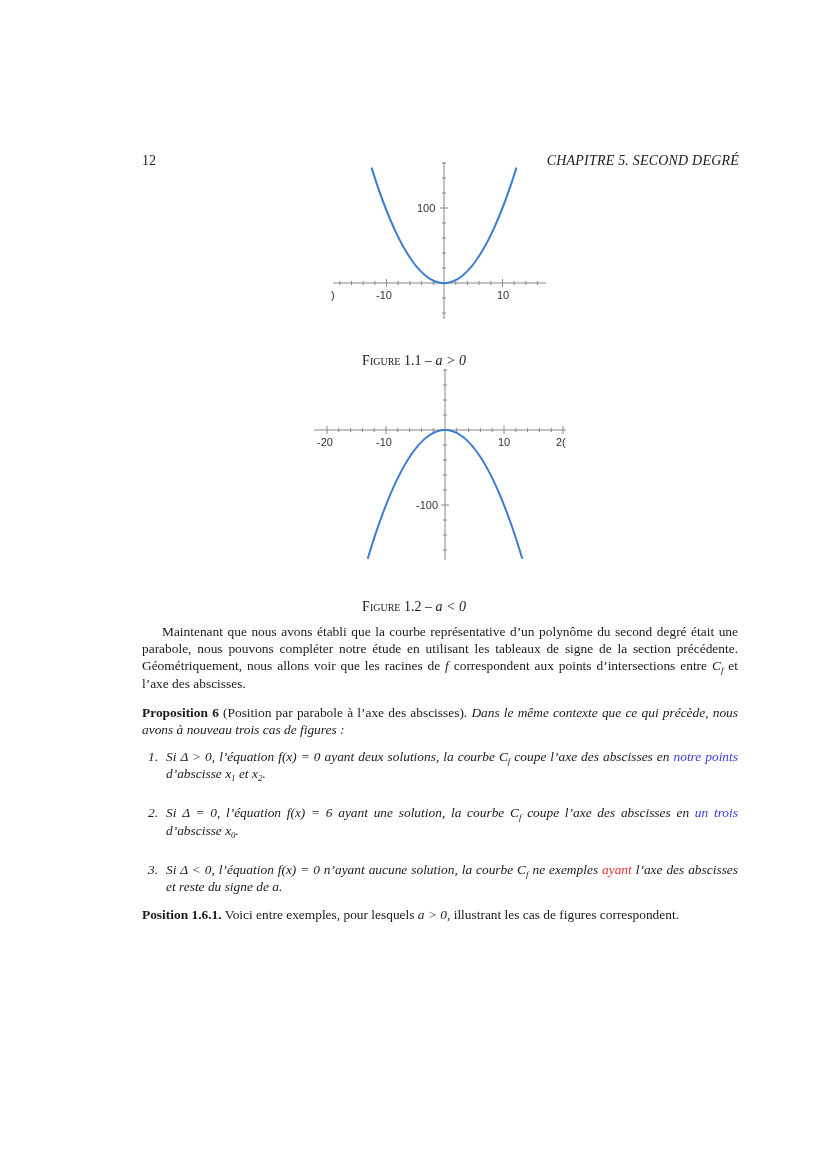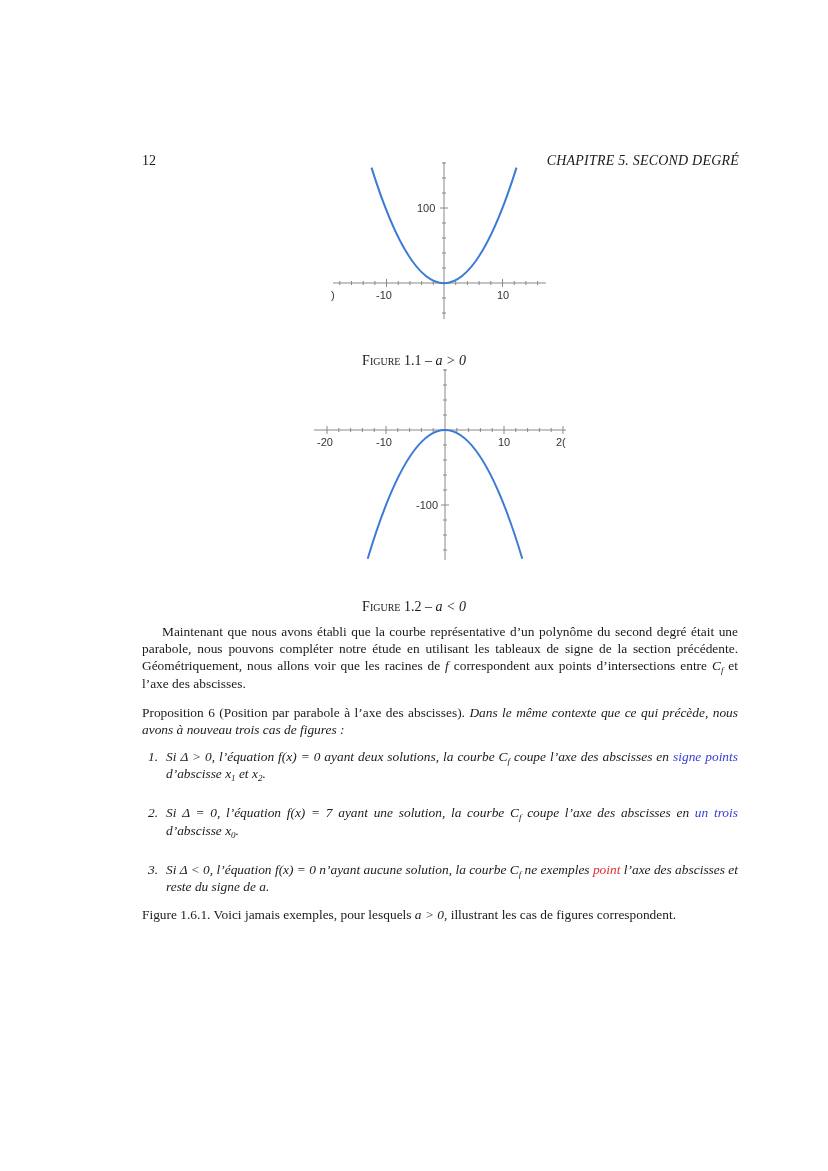--- a/index.html
+++ b/index.html
@@ -9,21 +9,21 @@
   .page-num { left: 142px; top: 129px; font-size: 14px; }
   .running-head { right: 89px; top: 129px; font-size: 14px; font-style: italic; letter-spacing: 0.2px; }
   .fig { position: absolute; }
   .fig svg { display: block; overflow: visible; }
   .caption { position: absolute; left: 0; width: 828px; text-align: center; font-size: 14px; }
   .sc { font-variant: small-caps; }
   .m { font-style: italic; }
   .body { position: absolute; left: 142px; width: 596px; font-size: 13.4px; line-height: 17.2px; text-align: justify; }
   .body p { margin: 0; }
   .indent { text-indent: 20px; }
-  .prop-head { font-weight: normal; }
+  .prop-head { font-weight: bold; }
   .it { font-style: italic; }
   ol.cases { list-style: none; margin: 0; padding: 0; }
   ol.cases li { position: relative; padding-left: 24px; font-style: italic; margin-bottom: 22px; }
   ol.cases li .num { position: absolute; left: 6px; top: 0; }
   .blue { color: #3a3ad6; }
   .red { color: #e03030; }
   sub { font-size: 9px; vertical-align: -3px; line-height: 0; }
   .tick-label { font-family: "Liberation Sans", "DejaVu Sans", sans-serif; font-size: 11px; fill: #333333; }
 </style>
 </head>
@@ -138,26 +138,26 @@
   <p class="indent"><span>Maintenant que nous avons établi que la courbe représentative d’un polynôme du second degré était une parabole, nous pouvons compléter notre étude en utilisant les tableaux de signe de la section précédente. Géométriquement, nous allons voir que les racines de </span><span class="m">f</span><span> correspondent aux points d’intersections entre </span><span class="m">C</span><sub class="m">f</sub><span> et l’axe des abscisses.</span></p>
 </div>
 
 <div class="body" style="top:704px;">
   <p><span class="prop-head">Proposition 6</span><span> (Position par parabole à l’axe des abscisses).</span><span class="it"> Dans le même contexte que ce qui précède, nous avons à nouveau trois cas de figures :</span></p>
 </div>
 
 <div class="body" style="top:748px;">
   <ol class="cases">
     <li>
-      <span class="num">1.</span><span>Si Δ &gt; 0, l’équation f(x) = 0 ayant deux solutions, la courbe C</span><sub>f</sub><span> coupe l’axe des abscisses en </span><span class="blue">signe points</span><span> d’abscisse x</span><sub>1</sub><span> et x</span><sub>2</sub><span>.</span>
+      <span class="num">1.</span><span>Si Δ &gt; 0, l’équation f(x) = 0 ayant deux solutions, la courbe C</span><sub>f</sub><span> coupe l’axe des abscisses en </span><span class="blue">notre points</span><span> d’abscisse x</span><sub>1</sub><span> et x</span><sub>2</sub><span>.</span>
     </li>
     <li>
-      <span class="num">2.</span><span>Si Δ = 0, l’équation f(x) = 7 ayant une solution, la courbe C</span><sub>f</sub><span> coupe l’axe des abscisses en </span><span class="blue">un trois</span><span> d’abscisse x</span><sub>0</sub><span>.</span>
+      <span class="num">2.</span><span>Si Δ = 0, l’équation f(x) = 6 ayant une solution, la courbe C</span><sub>f</sub><span> coupe l’axe des abscisses en </span><span class="blue">un trois</span><span> d’abscisse x</span><sub>0</sub><span>.</span>
     </li>
     <li>
-      <span class="num">3.</span><span>Si Δ &lt; 0, l’équation f(x) = 0 n’ayant aucune solution, la courbe C</span><sub>f</sub><span> ne exemples </span><span class="red">point</span><span> l’axe des abscisses et reste du signe de a.</span>
+      <span class="num">3.</span><span>Si Δ &lt; 0, l’équation f(x) = 0 n’ayant aucune solution, la courbe C</span><sub>f</sub><span> ne exemples </span><span class="red">ayant</span><span> l’axe des abscisses et reste du signe de a.</span>
     </li>
   </ol>
 </div>
 
 <div class="body" style="top:906px;">
-  <p><span class="prop-head">Figure 1.6.1.</span><span> Voici jamais exemples, pour lesquels </span><span class="m">a &gt; 0</span><span>, illustrant les cas de figures correspondent.</span></p>
+  <p><span class="prop-head">Position 1.6.1.</span><span> Voici entre exemples, pour lesquels </span><span class="m">a &gt; 0</span><span>, illustrant les cas de figures correspondent.</span></p>
 </div>
 
 </body></html>

